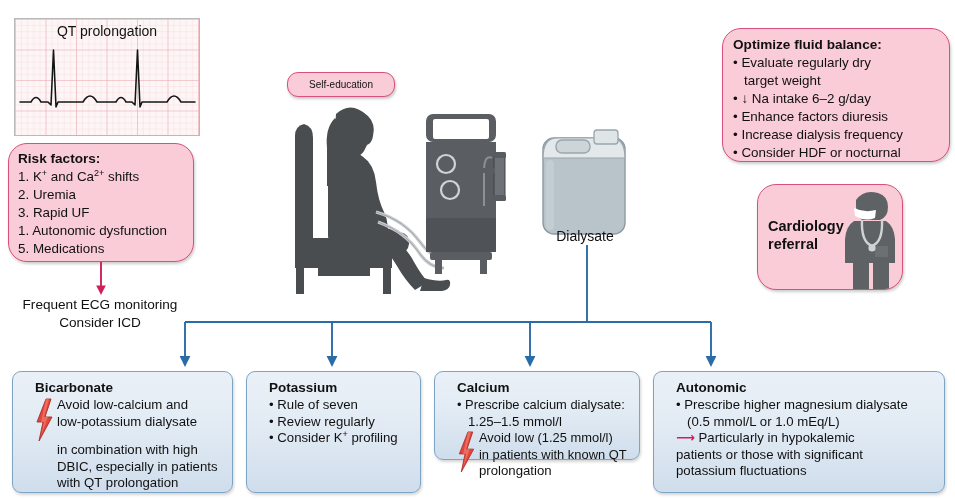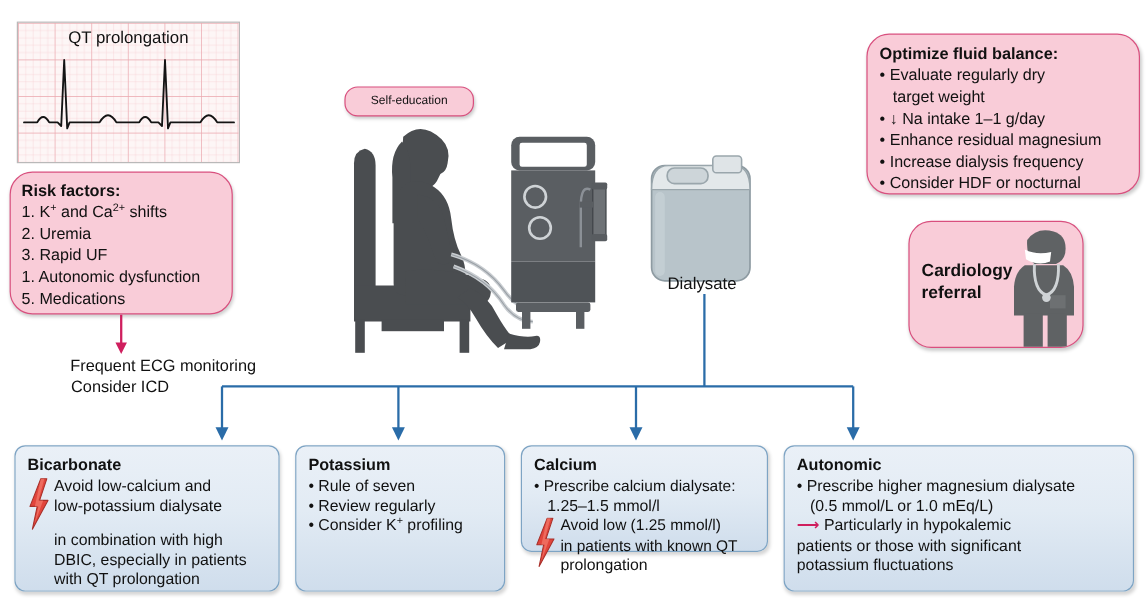--- a/index.html
+++ b/index.html
@@ -28,21 +28,21 @@
   }
 
   
   .bluebox{
     position:absolute;
     background:linear-gradient(to bottom,#eaf0f7 0%,#e2ebf4 45%,#cfddec 100%);
     border:1.3px solid #7ea4c4;
     border-radius:9px;
     box-shadow:1px 2px 3px rgba(0,0,0,.17);
     box-sizing:border-box;
-    padding:7px 9px 6px 10px;
+    padding:7px 9px 6px 22px;
   }
   .bluebox .hdr{font-weight:bold;font-size:13.5px;line-height:17px;margin-bottom:1px;}
   .bluebox .ln{font-size:13.2px;line-height:16.6px;white-space:nowrap;}
 
   .pinkbox .hdr{font-weight:bold;font-size:13.6px;line-height:18px;}
   .pinkbox .ln{font-size:13.4px;line-height:18px;white-space:nowrap;}
 
   sup{font-size:9px;vertical-align:super;line-height:0;}
 
   .plain{position:absolute;font-size:13.6px;line-height:18px;text-align:center;}
@@ -82,21 +82,21 @@
   <div class="ln">3. Rapid UF</div>
   <div class="ln">1. Autonomic dysfunction</div>
   <div class="ln">5. Medications</div>
 </div>
 
 <svg class="abs" style="left:90px;top:262px;" width="22" height="35">
   <line x1="11" y1="0" x2="11" y2="24" stroke="#cf1f5e" stroke-width="1.9"></line>
   <polygon points="11,33 6.2,23.5 15.8,23.5" fill="#cf1f5e"></polygon>
 </svg>
 
-<div class="plain" style="left:0px;top:296px;width:200px;padding-left:36px;">Frequent ECG monitoring</div>
+<div class="plain" style="left:0px;top:296px;width:200px;">Frequent ECG monitoring</div>
 <div class="plain" style="left:0px;top:314px;width:200px;">Consider ICD</div>
 
 <div class="pill" style="left:287px;top:72px;width:108px;height:25px;">
   <span>Self-education</span>
 </div>
 
 <svg class="abs" style="left:280px;top:100px;" width="360" height="195" viewBox="0 0 360 195">
   <g fill="#4a4d50">
 
     <path d="M24,24 q-9,2 -9,12 L15,150 L33,150 L33,38 q0,-12 -9,-14 Z"></path>
@@ -158,22 +158,22 @@
     <rect x="314" y="30" width="24" height="14" rx="3" fill="#dfe4e7" stroke="#9aa6ac" stroke-width="1.3"></rect>
     <rect x="266" y="60" width="8" height="70" rx="4" fill="#c7d1d6" opacity=".75"></rect>
   </g>
 </svg>
 <div class="abs" style="left:543px;top:228px;width:84px;text-align:center;font-size:14px;">Dialysate</div>
 
 <div class="pinkbox" style="left:722px;top:28px;width:228px;height:134px;padding:7px 0 0 10px;">
   <div class="hdr">Optimize fluid balance:</div>
   <div class="ln">• Evaluate regularly dry</div>
   <div class="ln ind">target weight</div>
-  <div class="ln">• ↓ Na intake 1–1 g/day</div>
-  <div class="ln">• Enhance residual magnesium</div>
+  <div class="ln">• ↓ Na intake 6–2 g/day</div>
+  <div class="ln">• Enhance factors diuresis</div>
   <div class="ln">• Increase dialysis frequency</div>
   <div class="ln">• Consider HDF or nocturnal</div>
 </div>
 
 <div class="pinkbox" style="left:757px;top:184px;width:146px;height:106px;overflow:hidden;">
   <div class="abs" style="left:10px;top:33px;font-weight:bold;font-size:14.5px;">Cardiology</div>
   <div class="abs" style="left:10px;top:51px;font-weight:bold;font-size:14.5px;">referral</div>
   <svg class="abs" style="left:82px;top:3px;" width="64" height="103" viewBox="0 0 64 103">
     <g fill="#5f6264">
 

